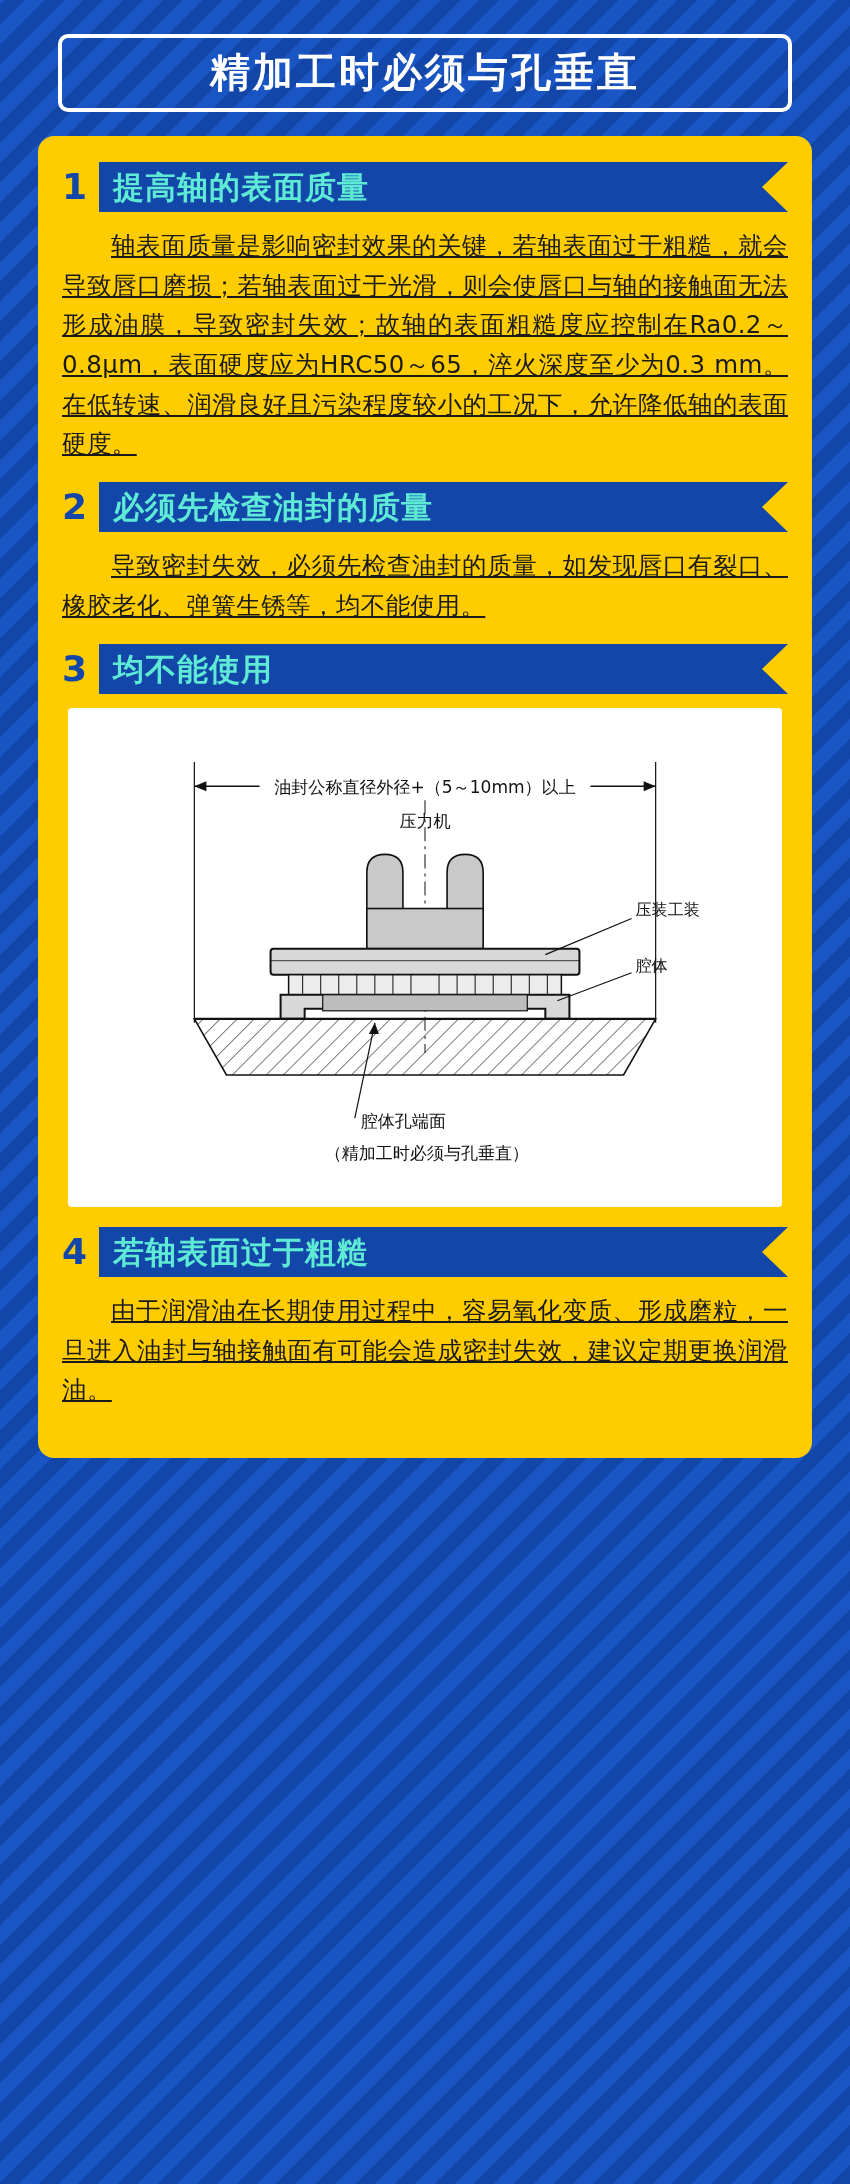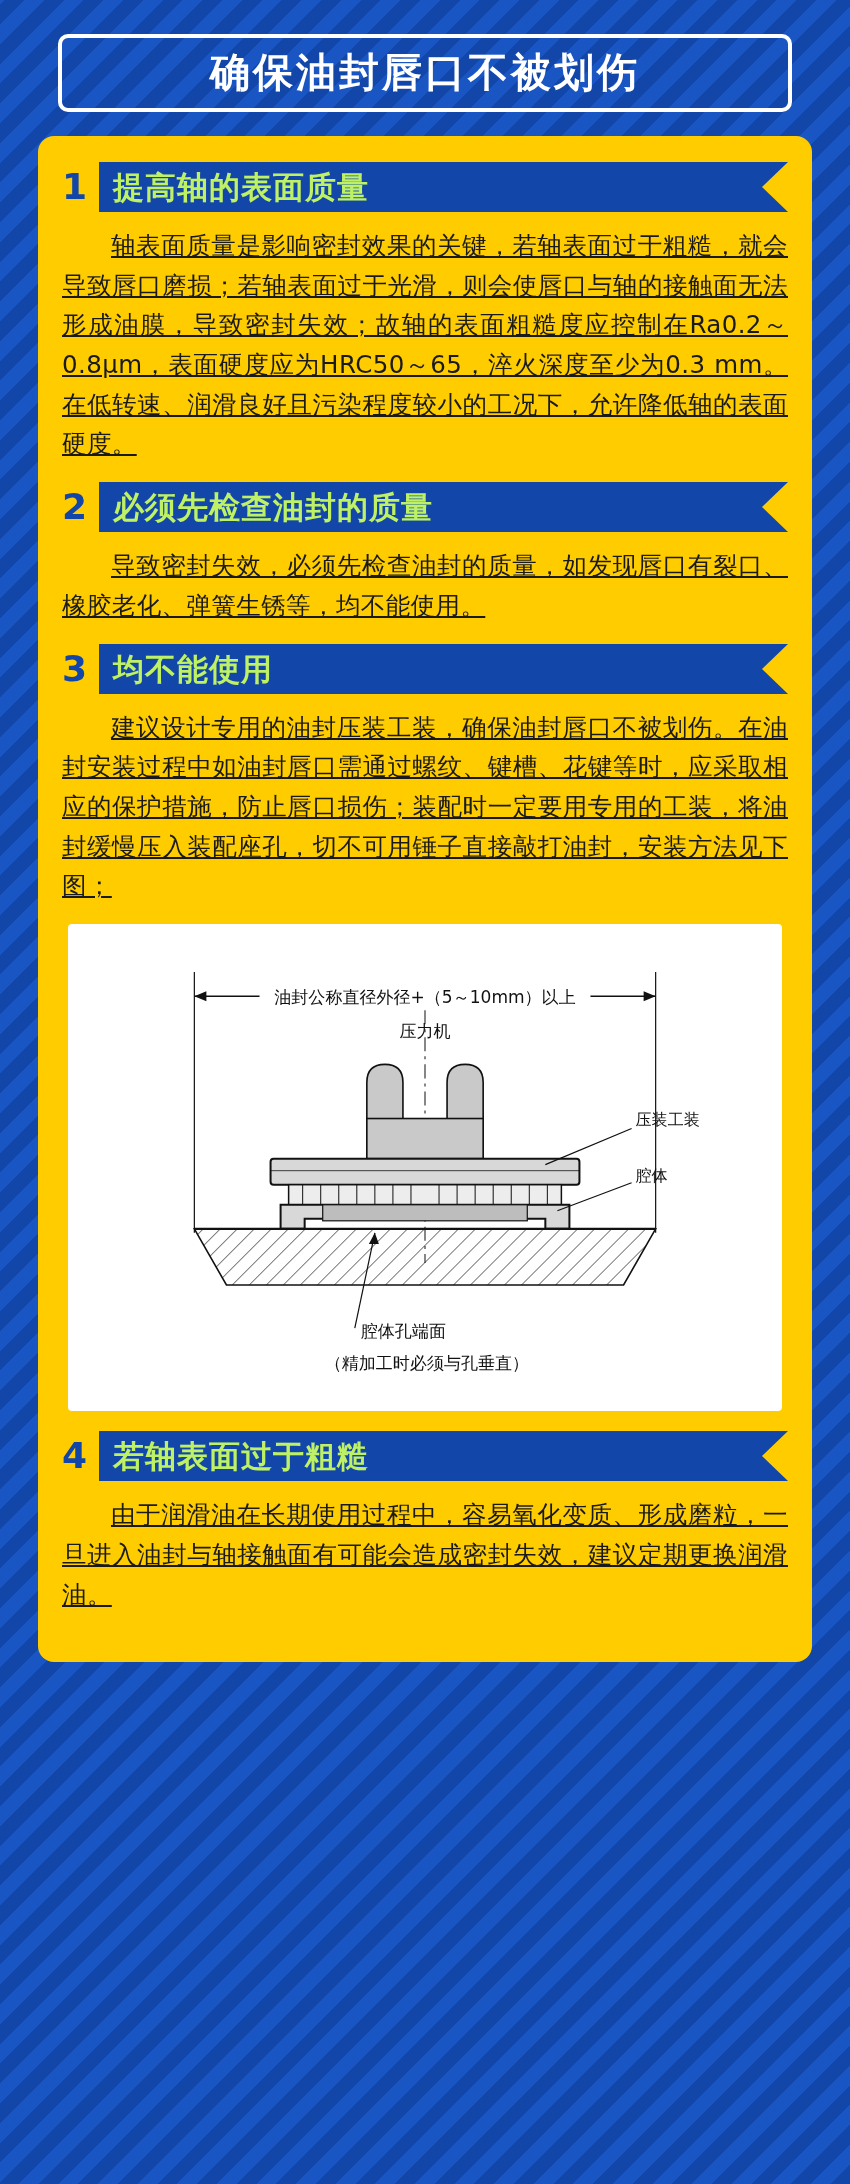--- a/index.html
+++ b/index.html
@@ -64,21 +64,21 @@
   .sec-num {
     color: #1246a8;
     font-size: 36px;
     font-weight: bold;
     line-height: 50px;
     padding-right: 12px;
     font-family: "DejaVu Sans", "Liberation Sans", sans-serif;
   }
   .sec-banner {
     background: #1246a8;
-    color: #bef264;
+    color: #5eead4;
     font-size: 31px;
     font-weight: bold;
     line-height: 50px;
     height: 50px;
     padding: 0 46px 0 14px;
     letter-spacing: 1px;
     position: relative;
     flex: 1 1 auto;
     font-family: "DejaVu Sans", "Liberation Sans", sans-serif;
     white-space: nowrap;
@@ -108,34 +108,34 @@
     font-family: "DejaVu Sans", "Liberation Sans", sans-serif;
     text-decoration: underline;
   }
   p.body:last-child { margin-bottom: 0; }
   .para-group { margin-bottom: 18px; }
   
   .figure {
     background: #ffffff;
     border-radius: 4px;
     margin: 12px 6px 20px 6px;
-    padding: 8px 6px;
+    padding: 14px 6px;
   }
   .figure svg { display: block; width: 100%; height: auto; }
   .fig-t { font-family: "DejaVu Sans", "Liberation Sans", sans-serif; }
 </style>
 </head>
 <body>
 
 <div class="bg-stripes"></div>
 
 <div class="page">
 
   <div class="title-wrap">
-    <div class="title">确保油封唇口不被划伤</div>
+    <div class="title">精加工时必须与孔垂直</div>
   </div>
 
   <div class="card">
 
     <div class="sec-head first">
       <div class="sec-num">1</div>
       <div class="sec-banner">提高轴的表面质量</div>
     </div>
     <div class="para-group">
       <p class="body">轴表面质量是影响密封效果的关键，若轴表面过于粗糙，就会导致唇口磨损；若轴表面过于光滑，则会使唇口与轴的接触面无法形成油膜，导致密封失效；故轴的表面粗糙度应控制在Ra0.2～0.8μm，表面硬度应为HRC50～65，淬火深度至少为0.3 mm。在低转速、润滑良好且污染程度较小的工况下，允许降低轴的表面硬度。</p>
@@ -145,23 +145,20 @@
       <div class="sec-num">2</div>
       <div class="sec-banner">必须先检查油封的质量</div>
     </div>
     <div class="para-group">
       <p class="body">导致密封失效，必须先检查油封的质量，如发现唇口有裂口、橡胶老化、弹簧生锈等，均不能使用。</p>
     </div>
 
     <div class="sec-head">
       <div class="sec-num">3</div>
       <div class="sec-banner">均不能使用</div>
-    </div>
-    <div class="para-group">
-      <p class="body">建议设计专用的油封压装工装，确保油封唇口不被划伤。在油封安装过程中如油封唇口需通过螺纹、键槽、花键等时，应采取相应的保护措施，防止唇口损伤；装配时一定要用专用的工装，将油封缓慢压入装配座孔，切不可用锤子直接敲打油封，安装方法见下图；</p>
     </div>
 
     <div class="figure">
       <svg viewBox="0 0 700 470" xmlns="http://www.w3.org/2000/svg">
         <rect x="0" y="0" width="700" height="470" fill="#ffffff"></rect>
 
         <line x1="120" y1="64" x2="580" y2="64" stroke="#111" stroke-width="1.4"></line>
         <path d="M120 64 L132 59 L132 69 Z" fill="#111"></path>
         <path d="M580 64 L568 59 L568 69 Z" fill="#111"></path>
         <line x1="120" y1="40" x2="120" y2="300" stroke="#111" stroke-width="1.2"></line>

